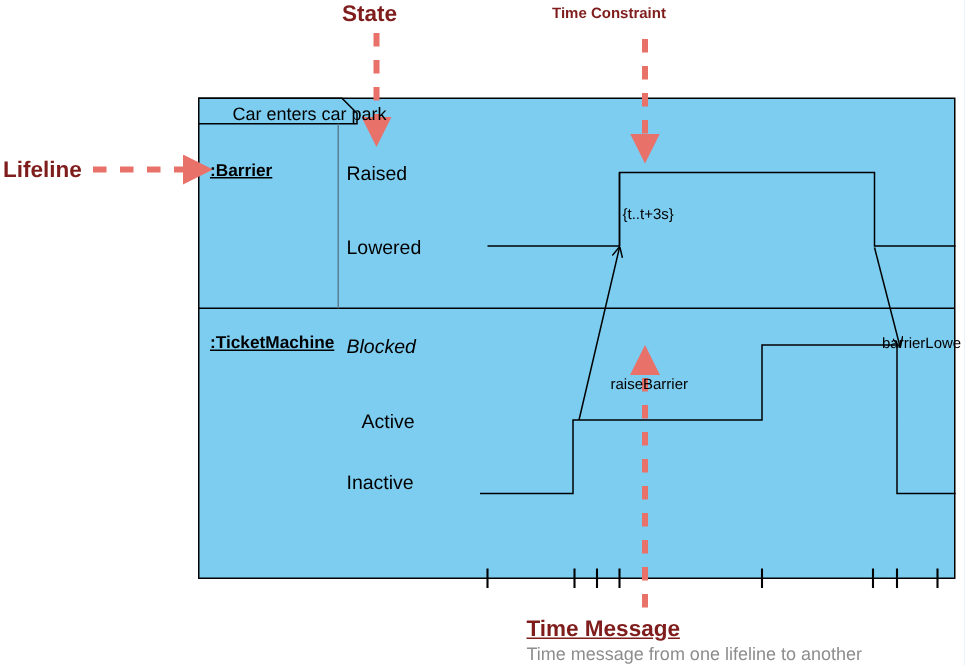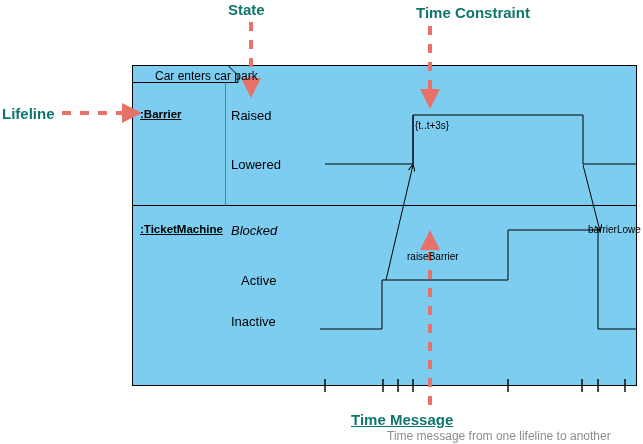--- a/index.html
+++ b/index.html
@@ -17,21 +17,21 @@
   }
   .svg-layer {
     position: absolute;
     left: 0;
     top: 0;
     width: 643px;
     height: 444px;
   }
   .anno-label {
     position: absolute;
-    color: #0f766e;
+    color: #7f1d1d;
     font-family: "Liberation Sans", sans-serif;
     font-weight: bold;
     white-space: nowrap;
   }
   .anno-sub {
     position: absolute;
     color: #8d8d8d;
     font-family: "Liberation Sans", sans-serif;
     font-size: 12px;
     white-space: nowrap;
@@ -52,26 +52,27 @@
   }
   .state-label {
     font-size: 13px;
   }
   .msg-label {
     font-size: 10px;
     margin-top: 40px;
   }
   .tc-label {
     font-size: 10px;
+    margin-top: 18px;
   }
   #label-state      { left: 228px; top: 1px;   font-size: 15px; }
-  #label-timeconstr { left: 368px; top: 4px;   font-size: 15px; margin-left: 48px; }
+  #label-timeconstr { left: 368px; top: 4px;   font-size: 10px; }
   #label-lifeline   { left: 2px;   top: 105px; font-size: 15px; }
   #label-timemsg    { left: 351px; top: 411px; font-size: 15px; text-decoration: underline; }
-  #label-timemsg-sub{ left: 351px; top: 429px; margin-left: 36px; }
+  #label-timemsg-sub{ left: 351px; top: 429px; }
 </style>
 </head>
 <body>
 
 <div id="root">
 
   <svg class="svg-layer" viewBox="0 0 643 444">
 
     <rect x="132.5" y="65.5" width="504" height="320" fill="#7dcdf0" stroke="#000000" stroke-width="1"></rect>
 

